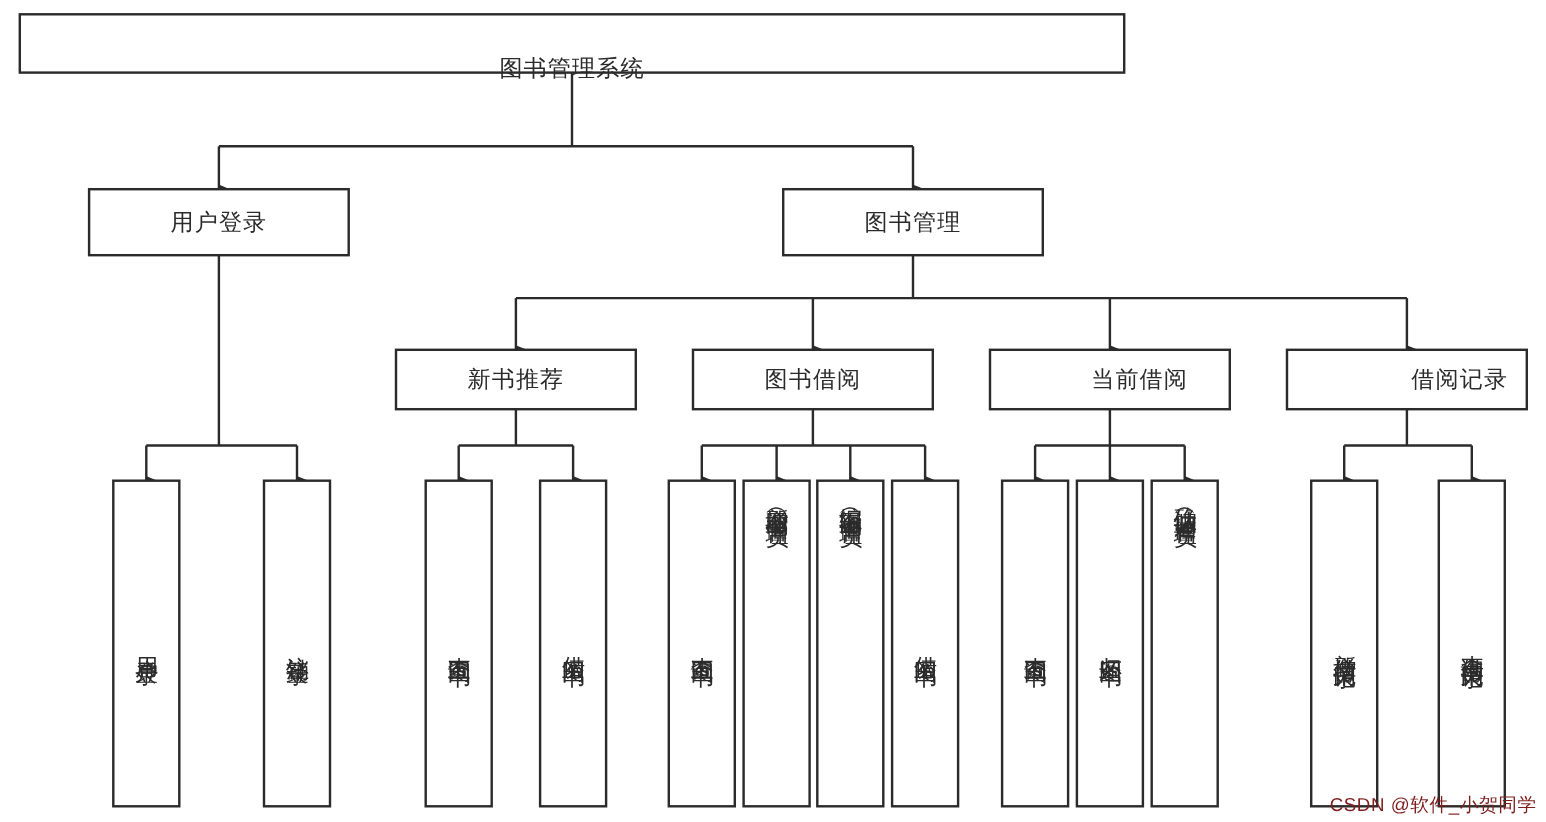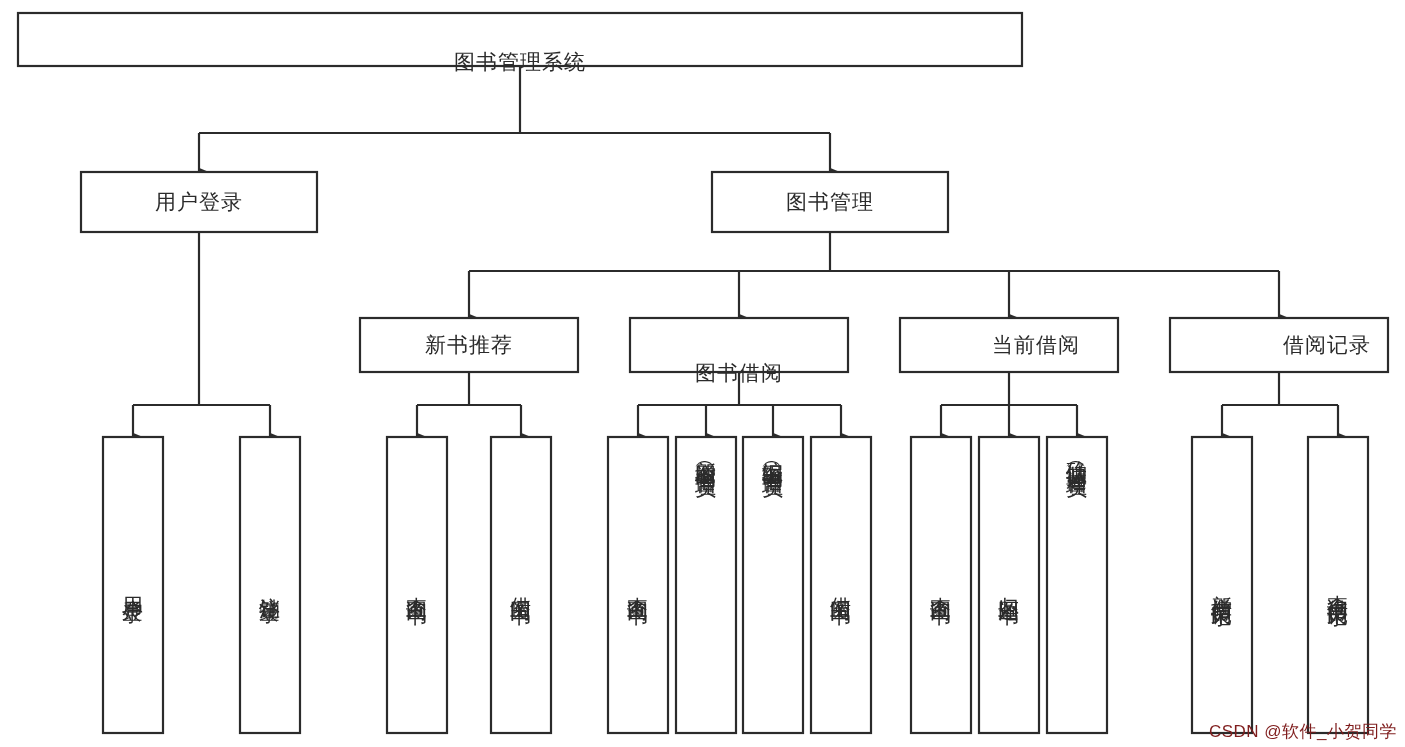--- a/index.html
+++ b/index.html
@@ -162,21 +162,21 @@
   </svg>
 
   <div class="hlabel" style="left:18px; top:13px; width:1004px; height:53px;margin-top:22px;">图书管理系统</div>
 
   <div class="hlabel" style="left:81px; top:172px; width:236px; height:60px;">用户登录</div>
 
   <div class="hlabel" style="left:712px; top:172px; width:236px; height:60px;">图书管理</div>
 
   <div class="hlabel" style="left:360px; top:318px; width:218px; height:54px;">新书推荐</div>
 
-  <div class="hlabel" style="left:630px; top:318px; width:218px; height:54px;margin-top:28px;">图书借阅</div>
+  <div class="hlabel" style="left:630px; top:318px; width:218px; height:54px;">图书借阅</div>
 
   <div class="hlabel" style="left:900px; top:318px; width:218px; height:54px;padding-left:27px;">当前借阅</div>
 
   <div class="hlabel" style="left:1170px; top:318px; width:218px; height:54px;margin-left:48px;">借阅记录</div>
 
   <div class="vlabel-wrap" style="left:103px; top:437px; width:60px; height:296px; align-items:center;">
     <span class="vlabel-text">用户登录</span>
   </div>
   <div class="vlabel-wrap" style="left:240px; top:437px; width:60px; height:296px; align-items:center;">
     <span class="vlabel-text">注销登录</span>

